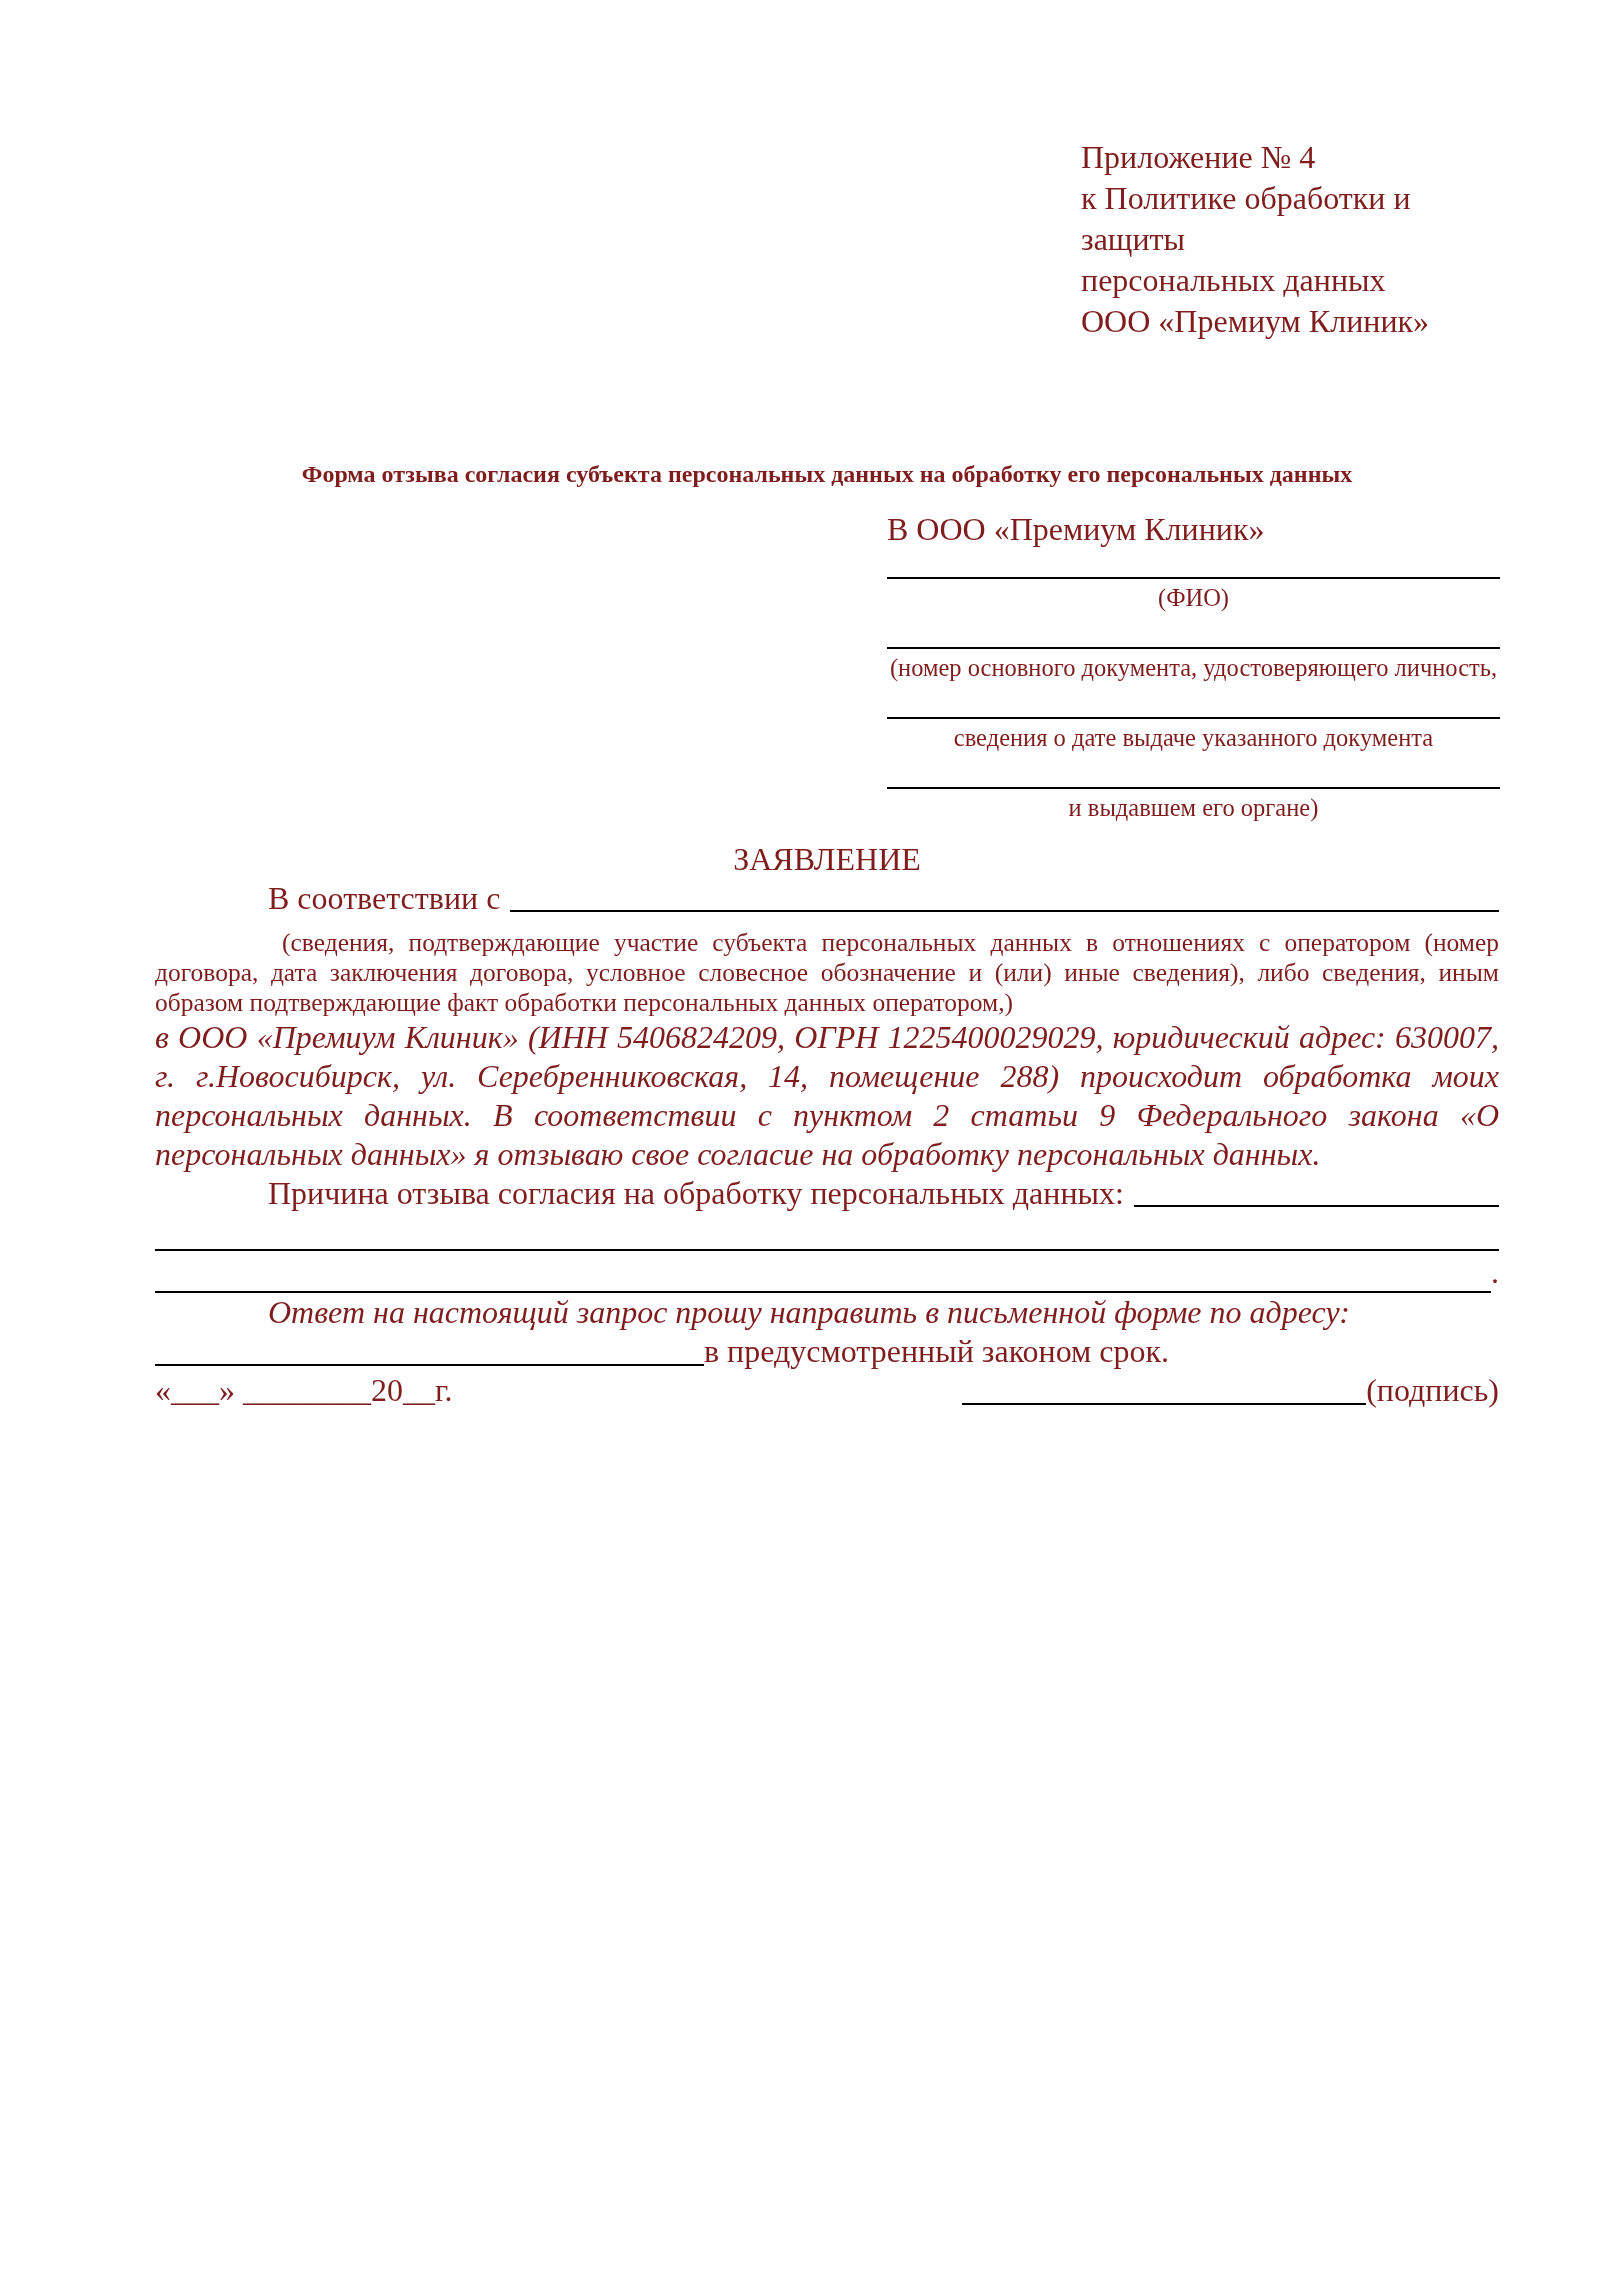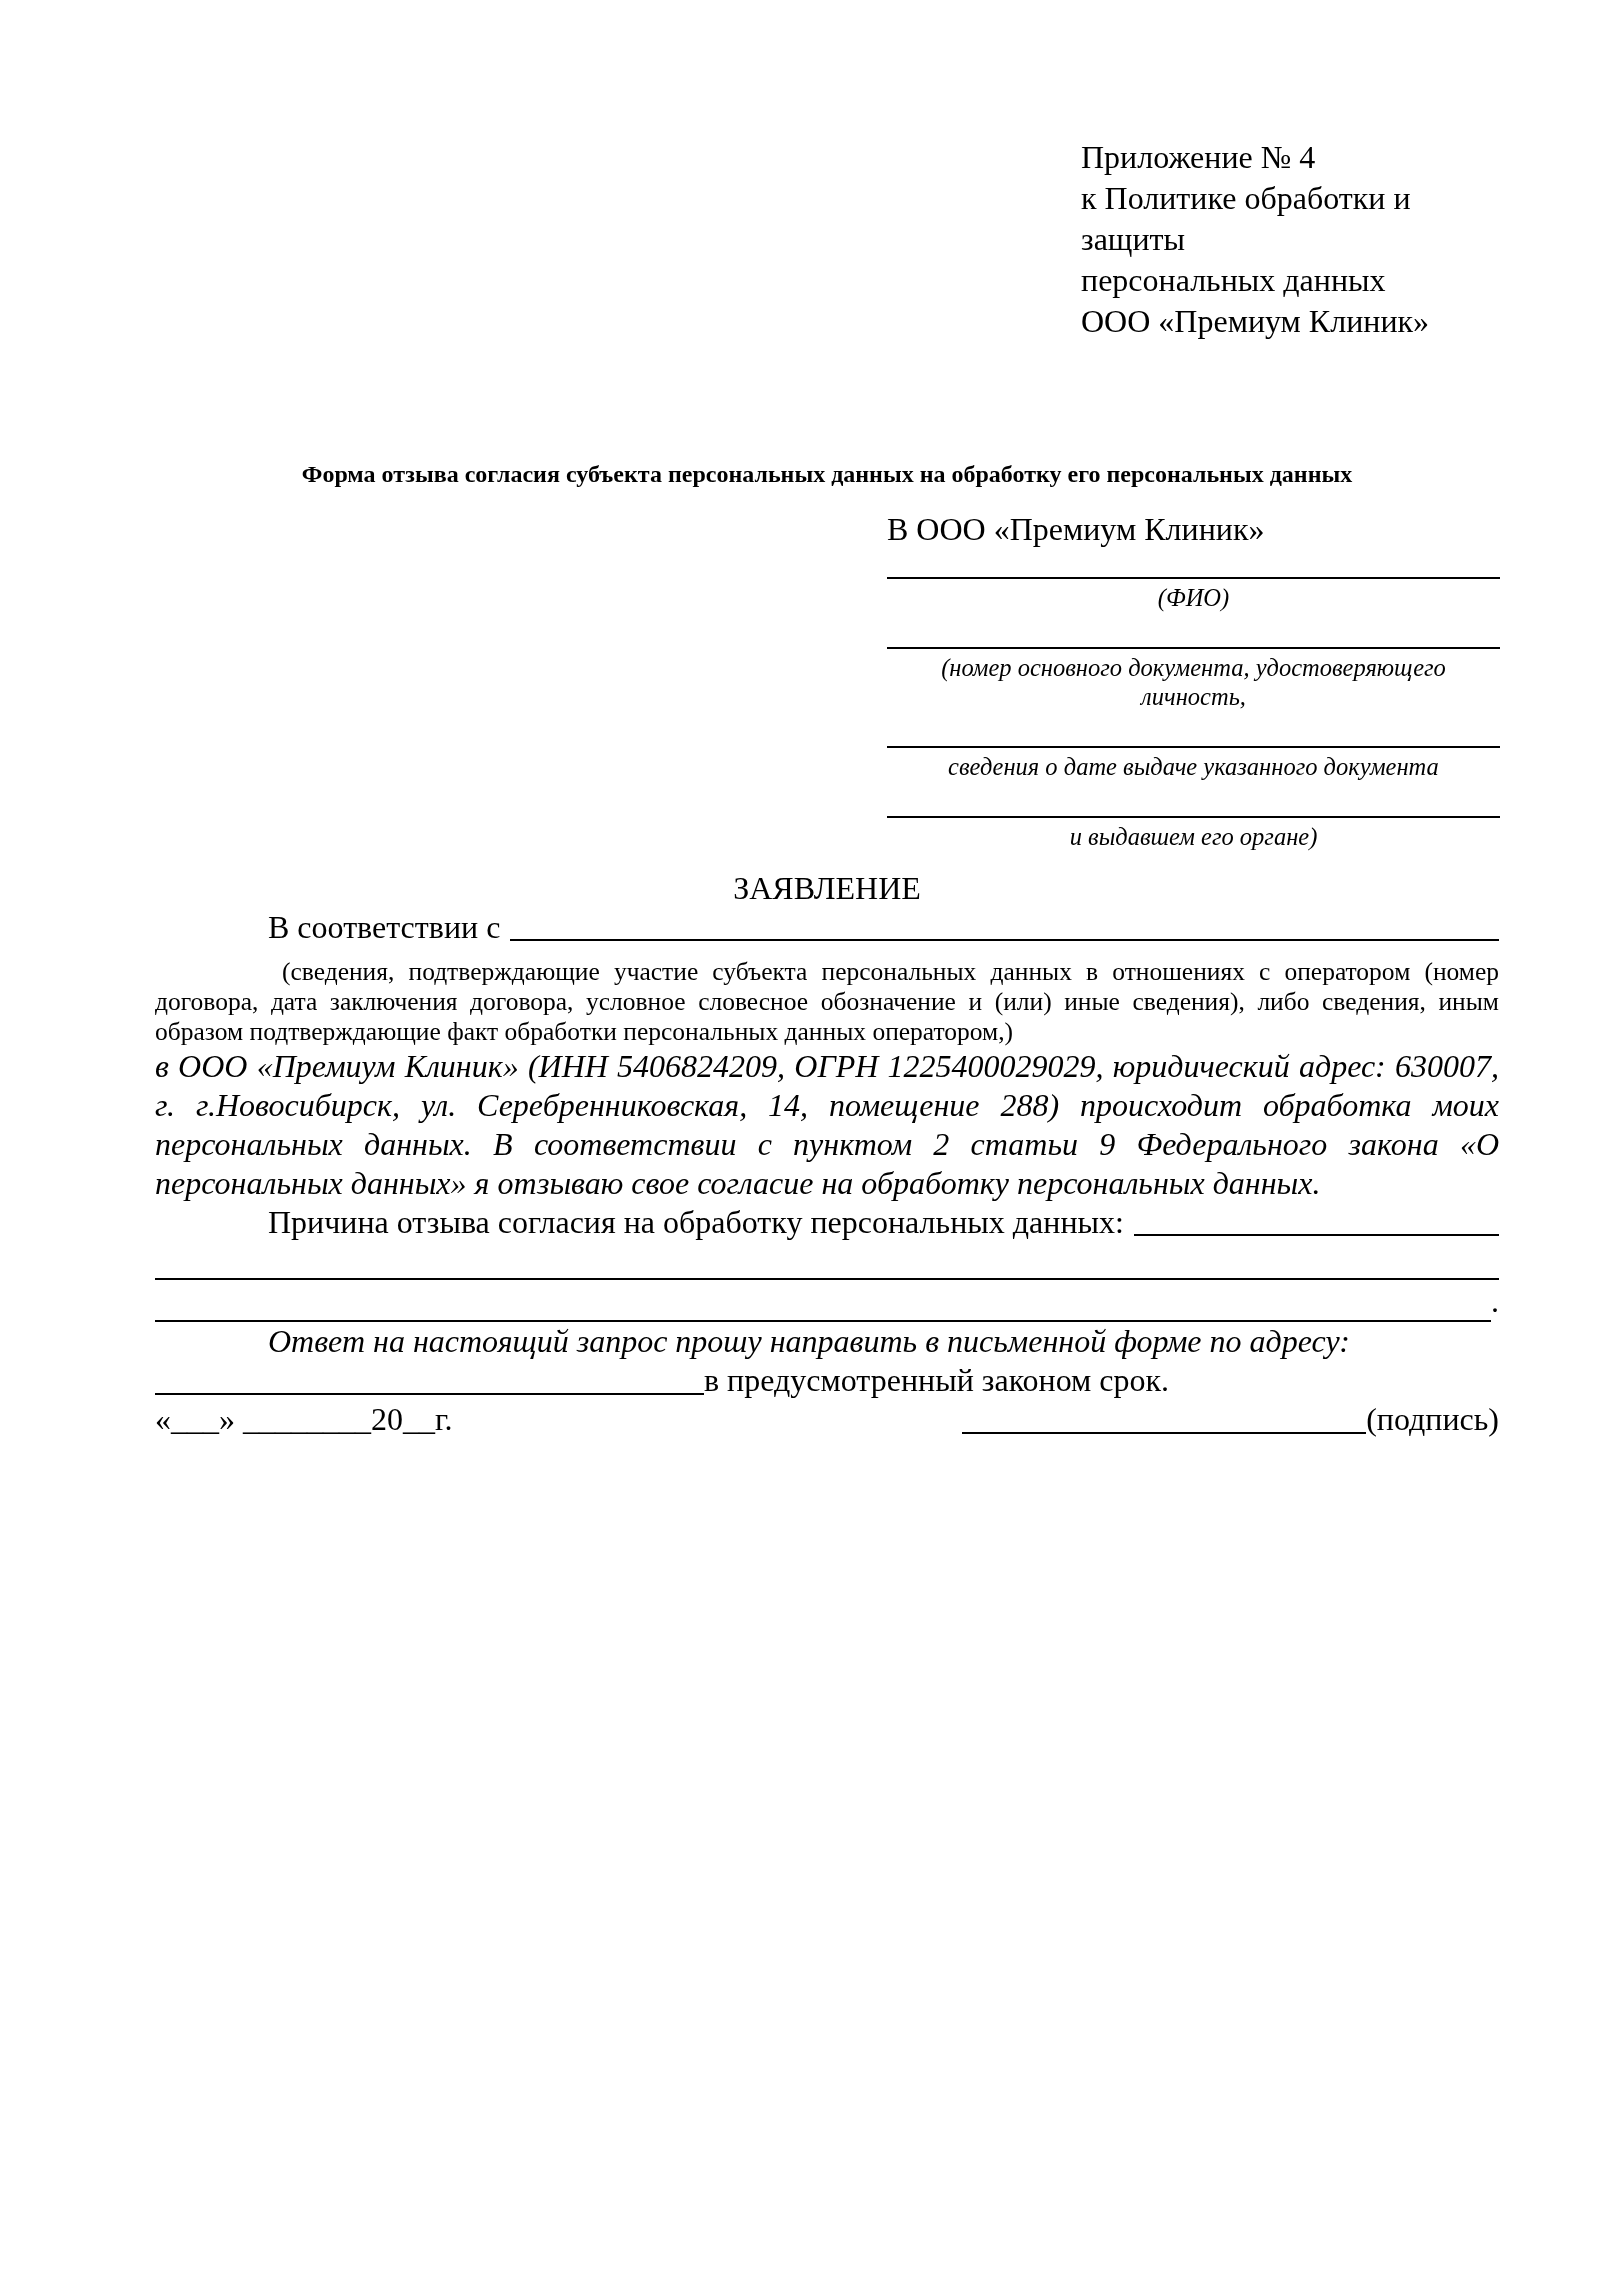--- a/index.html
+++ b/index.html
@@ -5,21 +5,21 @@
   html, body {
     margin: 0;
     padding: 0;
     background: #ffffff;
   }
   .page {
     position: relative;
     width: 1621px;
     height: 1638px;
     background: #ffffff;
-    color: #000000;
+    color: #7f1d1d;
     box-sizing: border-box;
     padding: 137px 122px 0 155px;
     font-family: "Liberation Serif", "DejaVu Serif", serif;
     font-size: 32px;
     line-height: 39px;
     overflow: hidden;
   }
 
   
   .header-block {
@@ -44,21 +44,20 @@
     line-height: 41px;
   }
   .field { margin-top: 35px; }
   .field.first { margin-top: 27.4px; }
   .rule { border-top: 2.9px solid #000; height: 0; }
   .caption {
     text-align: center;
     font-size: 24.5px;
     line-height: 29px;
     padding-top: 3.9px;
-    font-style: italic;
   }
 
   .statement-heading {
     margin-top: 17.6px;
     text-align: center;
   }
 
   
   .fill-row { display: flex; align-items: flex-end; }
   .fill {

